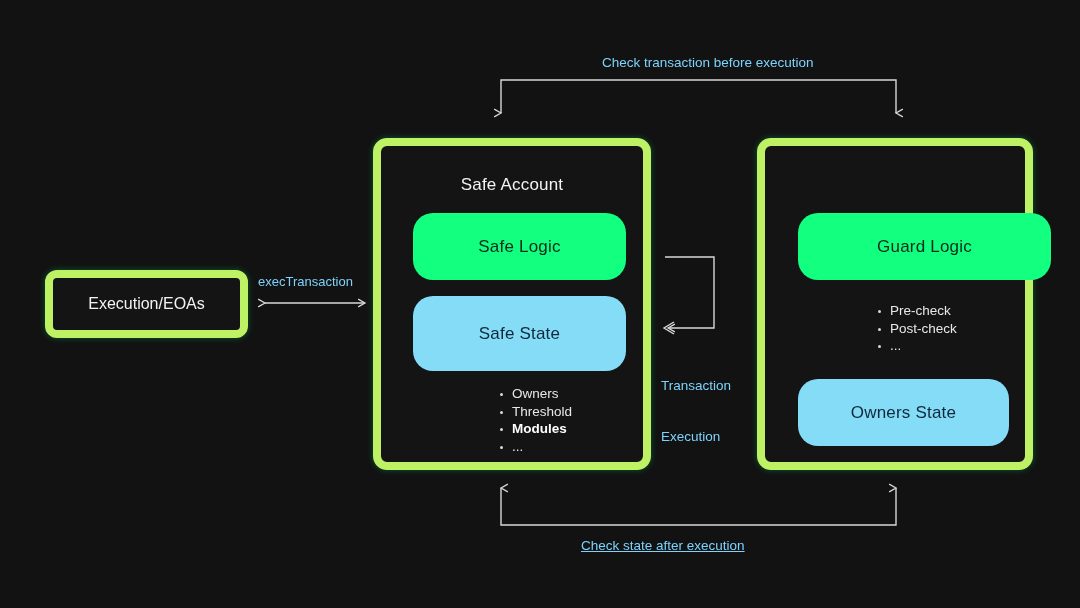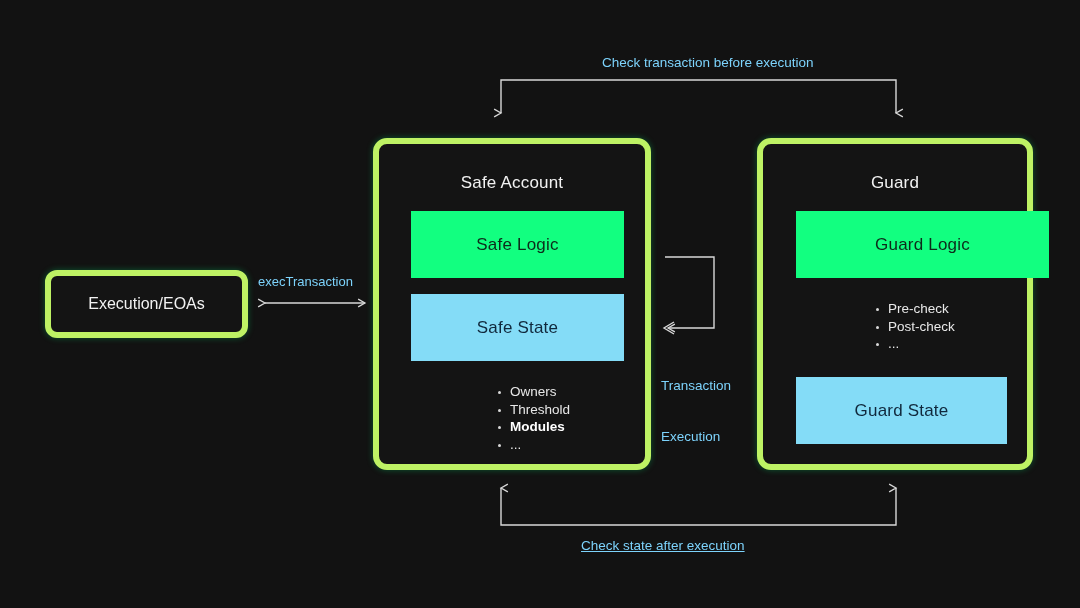--- a/index.html
+++ b/index.html
@@ -16,21 +16,21 @@
     position: relative;
     width: 1080px;
     height: 608px;
     background: #121212;
     overflow: hidden;
   }
 
   
   .outer-box {
     position: absolute;
-    border: 6px solid #bef264;
+    border: 8px solid #bef264;
     border-radius: 14px;
     background: #141414;
     box-sizing: border-box;
     box-shadow: 0 0 6px rgba(0, 220, 110, 0.35);
     padding-left: 32px;
   }
   #safe-account-box {
     left: 373px;
     top: 138px;
     width: 278px;
@@ -69,37 +69,37 @@
     top: 50%;
     transform: translateY(-50%);
     text-align: center;
     color: #f2f2f2;
     font-size: 16px;
   }
 
   
   .inner-block {
     position: absolute;
-    border-radius: 0;
+    border-radius: 20px;
     display: flex;
     align-items: center;
     justify-content: center;
     box-sizing: border-box;
   }
   .inner-block span {
     font-size: 17px;
     letter-spacing: 0.2px;
   }
   .block-green { background: #12FF80; }
   .block-green span { color: #0d2b1a; }
   .block-blue { background: #84DCF7; }
   .block-blue span { color: #10283c; }
 
   #safe-logic  { left: 32px; top: 67px;  width: 213px; height: 67px; }
-  #safe-state  { left: 32px; top: 150px; width: 213px; height: 67px; }
+  #safe-state  { left: 32px; top: 150px; width: 213px; height: 75px; }
   #guard-logic { left: 33px; top: 67px;  width: 253px; height: 67px; }
   #guard-state { left: 33px; top: 233px; width: 211px; height: 67px; }
 
   
   .bullets {
     position: absolute;
     list-style: none;
     margin: 6px;
     padding: 0;
     color: #e8e8e8;
@@ -226,34 +226,33 @@
     <ul class="bullets" id="safe-bullets">
         <li>Owners</li>
         <li>Threshold</li>
         <li class="bold">Modules</li>
         <li>...</li>
       </ul>
   </div>
 
   <div class="outer-box" id="guard-box">
 
-    <div class="box-title" id="guard-title">Guard</div>
 
     <div class="inner-block block-green" id="guard-logic">
       <span>Guard Logic</span>
     </div>
 
     <ul class="bullets" id="guard-bullets">
         <li>Pre-check</li>
         <li>Post-check</li>
         <li>...</li>
       </ul>
 
     <div class="inner-block block-blue" id="guard-state">
-      <span>Guard State</span>
+      <span>Owners State</span>
     </div>
   </div>
 
   <div class="conn-label" id="label-exec">execTransaction</div>
 
   <div class="conn-label" id="label-check-before">Check transaction before execution</div>
 
   <div class="conn-label" id="label-check-after">Check state after execution</div>
 
   <div class="conn-label" id="label-tx-exec">

